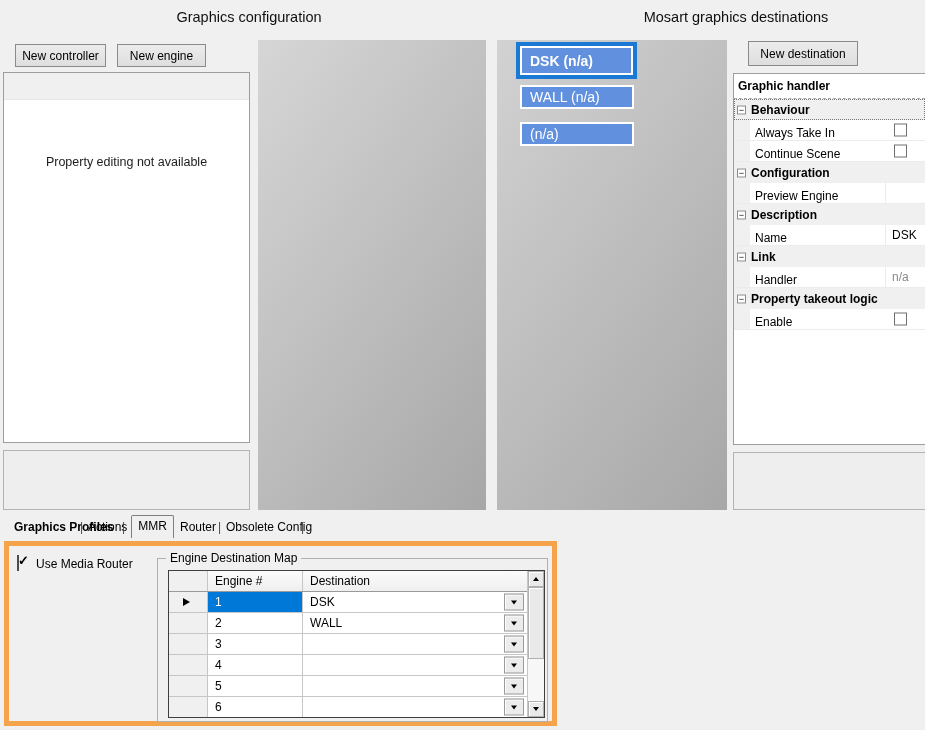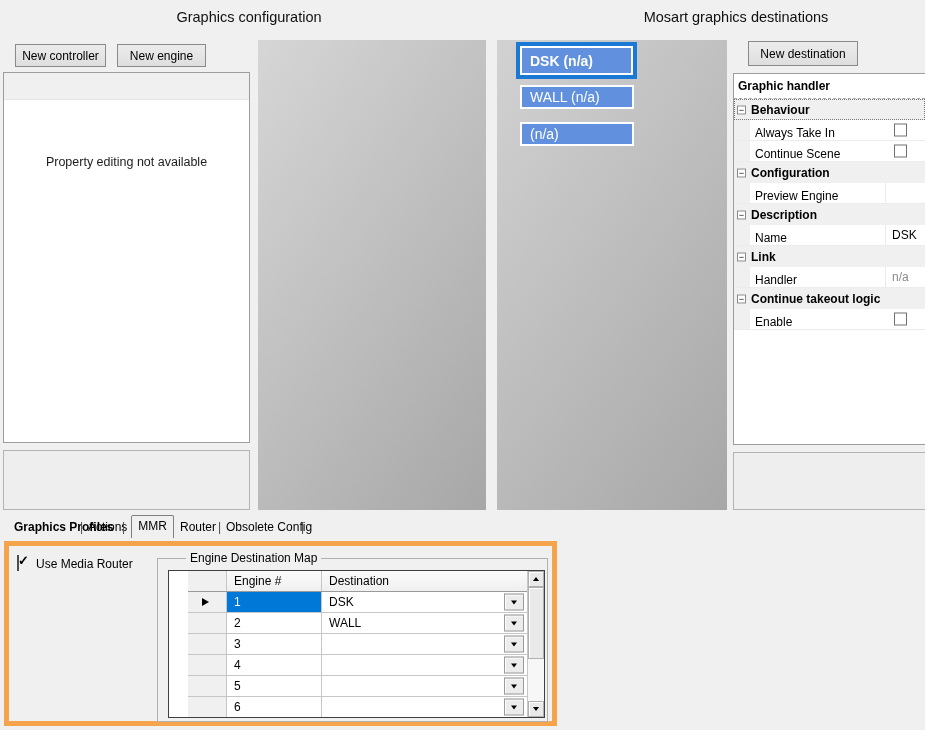--- a/index.html
+++ b/index.html
@@ -91,24 +91,24 @@
   
   .umr-check { left:17px; top:556px; border-color:#4d4d4d; }
   .win-check.checked::after {
     content:"✓"; position:absolute; left:0px; top:-3px;
     font-size:13px; font-weight:bold; color:#000;
   }
   .umr-label { left:36px; top:557px; }
 
   
   .groupbox { left:157px; top:558px; width:391px; height:164px; border:1px solid #b0b0b0; }
-  .groupbox-label { position:absolute; top:-8px; left:28px; background:#f0f0f0; padding:0 4px; }
-
-  
-  .dgrid { left:168px; top:570px; width:377px; height:148px; border:1px solid #3f3f3f; background:#fff; overflow:hidden;padding-left:19px; }
+  .groupbox-label { position:absolute; top:-8px; left:8px; background:#f0f0f0; padding:0 4px; }
+
+  
+  .dgrid { left:168px; top:570px; width:377px; height:148px; border:1px solid #3f3f3f; background:#fff; overflow:hidden; }
   .dg-rows { margin-right:17px; }
   .dg-row { display:flex; height:21px; }
   .dg-header { background:linear-gradient(#fbfbfb,#efefef); border-bottom:1px solid #9a9a9a; }
   .dg-header .dg-cell { font-size:12px; color:#000; }
   .dg-sel { width:39px; background:#f0f0f0; border-right:1px solid #c6c6c6; border-bottom:1px solid #c6c6c6; position:relative; flex:none; }
   .dg-header .dg-sel { border-bottom:none; }
   .dg-cell { display:flex; align-items:center; padding-left:7px; }
   .dg-engine { width:95px; border-right:1px solid #c6c6c6; border-bottom:1px solid #c6c6c6; flex:none; }
   .dg-header .dg-engine, .dg-header .dg-dest { border-bottom:none; }
   .dg-dest { flex:1; border-bottom:1px solid #c6c6c6; position:relative; }
@@ -202,21 +202,21 @@
       <span class="minus-box"></span>
       <span>Link</span>
     </div>
     <div class="pg-item">
       <span class="pg-label">Handler</span>
       <span class="pg-value muted">n/a</span>
     </div>
 
     <div class="pg-cat">
       <span class="minus-box"></span>
-      <span>Continue takeout logic</span>
+      <span>Property takeout logic</span>
     </div>
     <div class="pg-item">
       <span class="pg-label">Enable</span>
       <span class="win-check pg-check"></span>
     </div>
   </div>
 
   <div class="abs right-subpanel"></div>
 
   

